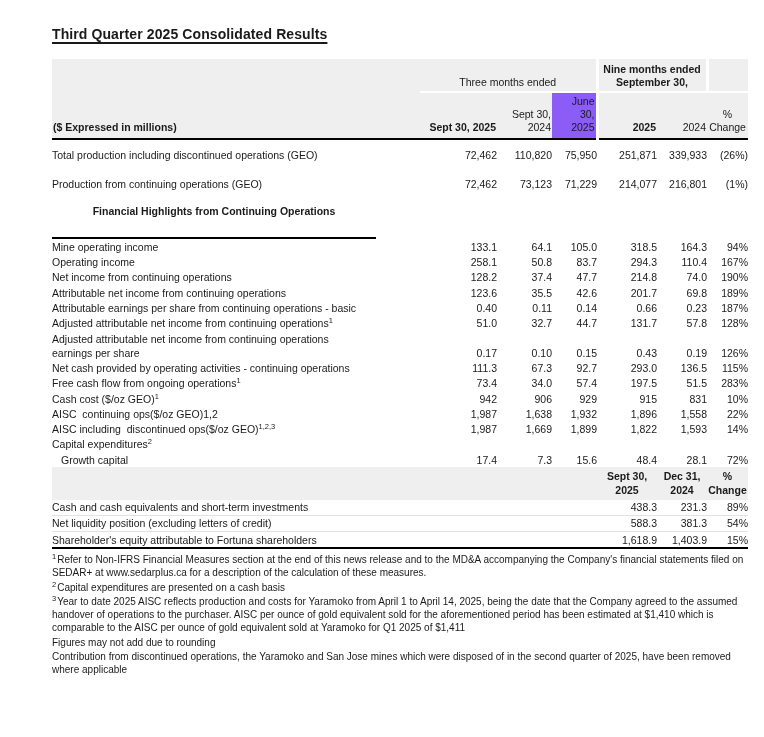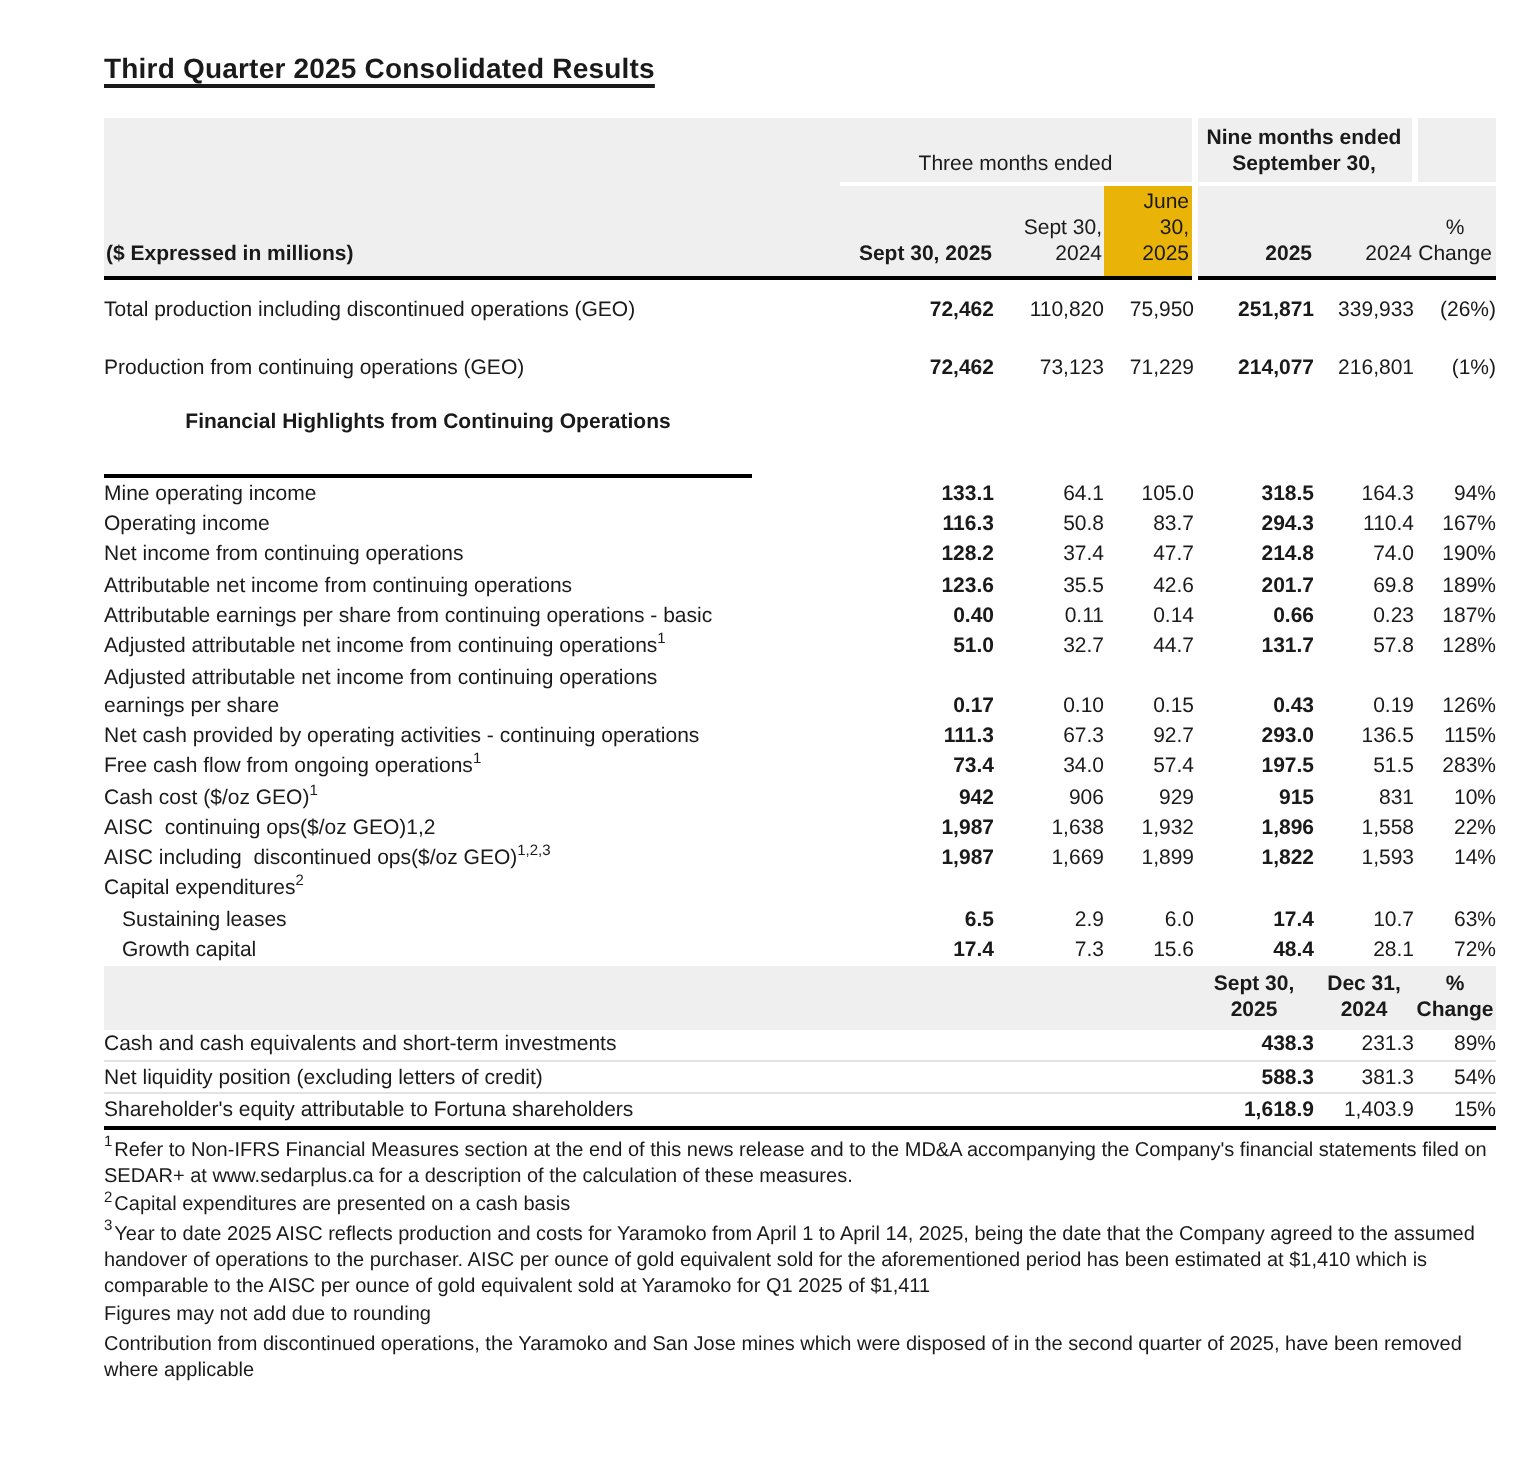--- a/index.html
+++ b/index.html
@@ -43,21 +43,21 @@
   tr.colrow th { border-bottom:2.5px solid #000000; padding:2px 1px 4px 1px; line-height:1.22; }
   tr.colrow .lblh { text-align:left; font-weight:bold; padding-left:1px; }
   .ch { text-align:right; white-space:pre-line; }
   .ch.cen { text-align:center; }
   .ch.b { font-weight:bold; }
 
   tbody td { padding:0.5px 0 0.5px 0; vertical-align:bottom; line-height:1.36; }
   td.lbl { text-align:left; white-space:pre-wrap; padding-right:4px; }
   td.lbl.ind { padding-left:9px; }
   td.val { text-align:right; }
-  td.val.bold { font-weight:bold; }
+  td.val.bold { font-weight:normal; }
 
   tr.tall td { padding-top:8px; padding-bottom:7px; }
 
   tr.section td { font-weight:bold; padding-top:6px; padding-bottom:0; }
   .section-rule { width:324px; border-bottom:2.5px solid #000000; padding-bottom:19px;text-align:center; }
 
   tr.band2 th { text-align:center; white-space:pre-line; padding:3px 1px 3px 1px; line-height:1.25; }
   tr.band2 th.b { font-weight:bold; }
 
   tr.thin-rule td { border-bottom:1px solid #e2e2e2; }
@@ -92,21 +92,21 @@
         <th colspan="3" class="spanner wline" style="background: rgb(239, 239, 239);">Three months ended</th>
         <th colspan="2" class="spanner wline gapL" style="background: rgb(239, 239, 239); font-weight: bold;">Nine months ended
 September 30,</th>
         <th class="spanner wline gapL" style="background: rgb(239, 239, 239);"></th>
       </tr>
       <tr class="band colrow">
         <th class="lblh" style="background: rgb(239, 239, 239);">($ Expressed in millions)</th>
         <th class="ch b" style="background: rgb(239, 239, 239);">Sept 30, 2025</th>
         <th class="ch" style="background: rgb(239, 239, 239);">Sept 30,
 2024</th>
-        <th class="ch" style="background: #eab308;">June
+        <th class="ch" style="background: #8b5cf6;">June
 30,
 2025</th>
         <th class="ch b gapL" style="background: rgb(239, 239, 239);">2025</th>
         <th class="ch" style="background: rgb(239, 239, 239);">2024</th>
         <th class="ch cen" style="background: rgb(239, 239, 239);">%
 Change</th>
       </tr>
     </thead>
 
     <tbody id="main-rows">
@@ -137,21 +137,21 @@
           <td class="lbl"><span>Mine operating income</span></td>
           <td class="val bold">133.1</td>
           <td class="val">64.1</td>
           <td class="val">105.0</td>
           <td class="val bold">318.5</td>
           <td class="val">164.3</td>
           <td class="val">94%</td>
         </tr>
         <tr>
           <td class="lbl"><span>Operating income</span></td>
-          <td class="val bold">116.3</td>
+          <td class="val bold">258.1</td>
           <td class="val">50.8</td>
           <td class="val">83.7</td>
           <td class="val bold">294.3</td>
           <td class="val">110.4</td>
           <td class="val">167%</td>
         </tr>
         <tr>
           <td class="lbl"><span>Net income from continuing operations</span></td>
           <td class="val bold">128.2</td>
           <td class="val">37.4</td>
@@ -242,29 +242,20 @@
           <td class="val">14%</td>
         </tr>
         <tr>
           <td class="lbl"><span>Capital expenditures</span><sup>2</sup></td>
           <td class="val"></td>
           <td class="val"></td>
           <td class="val"></td>
           <td class="val"></td>
           <td class="val"></td>
           <td class="val"></td>
-        </tr>
-        <tr>
-          <td class="lbl ind"><span>Sustaining leases</span></td>
-          <td class="val bold">6.5</td>
-          <td class="val">2.9</td>
-          <td class="val">6.0</td>
-          <td class="val bold">17.4</td>
-          <td class="val">10.7</td>
-          <td class="val">63%</td>
         </tr>
         <tr>
           <td class="lbl ind"><span>Growth capital</span></td>
           <td class="val bold">17.4</td>
           <td class="val">7.3</td>
           <td class="val">15.6</td>
           <td class="val bold">48.4</td>
           <td class="val">28.1</td>
           <td class="val">72%</td>
         </tr>

